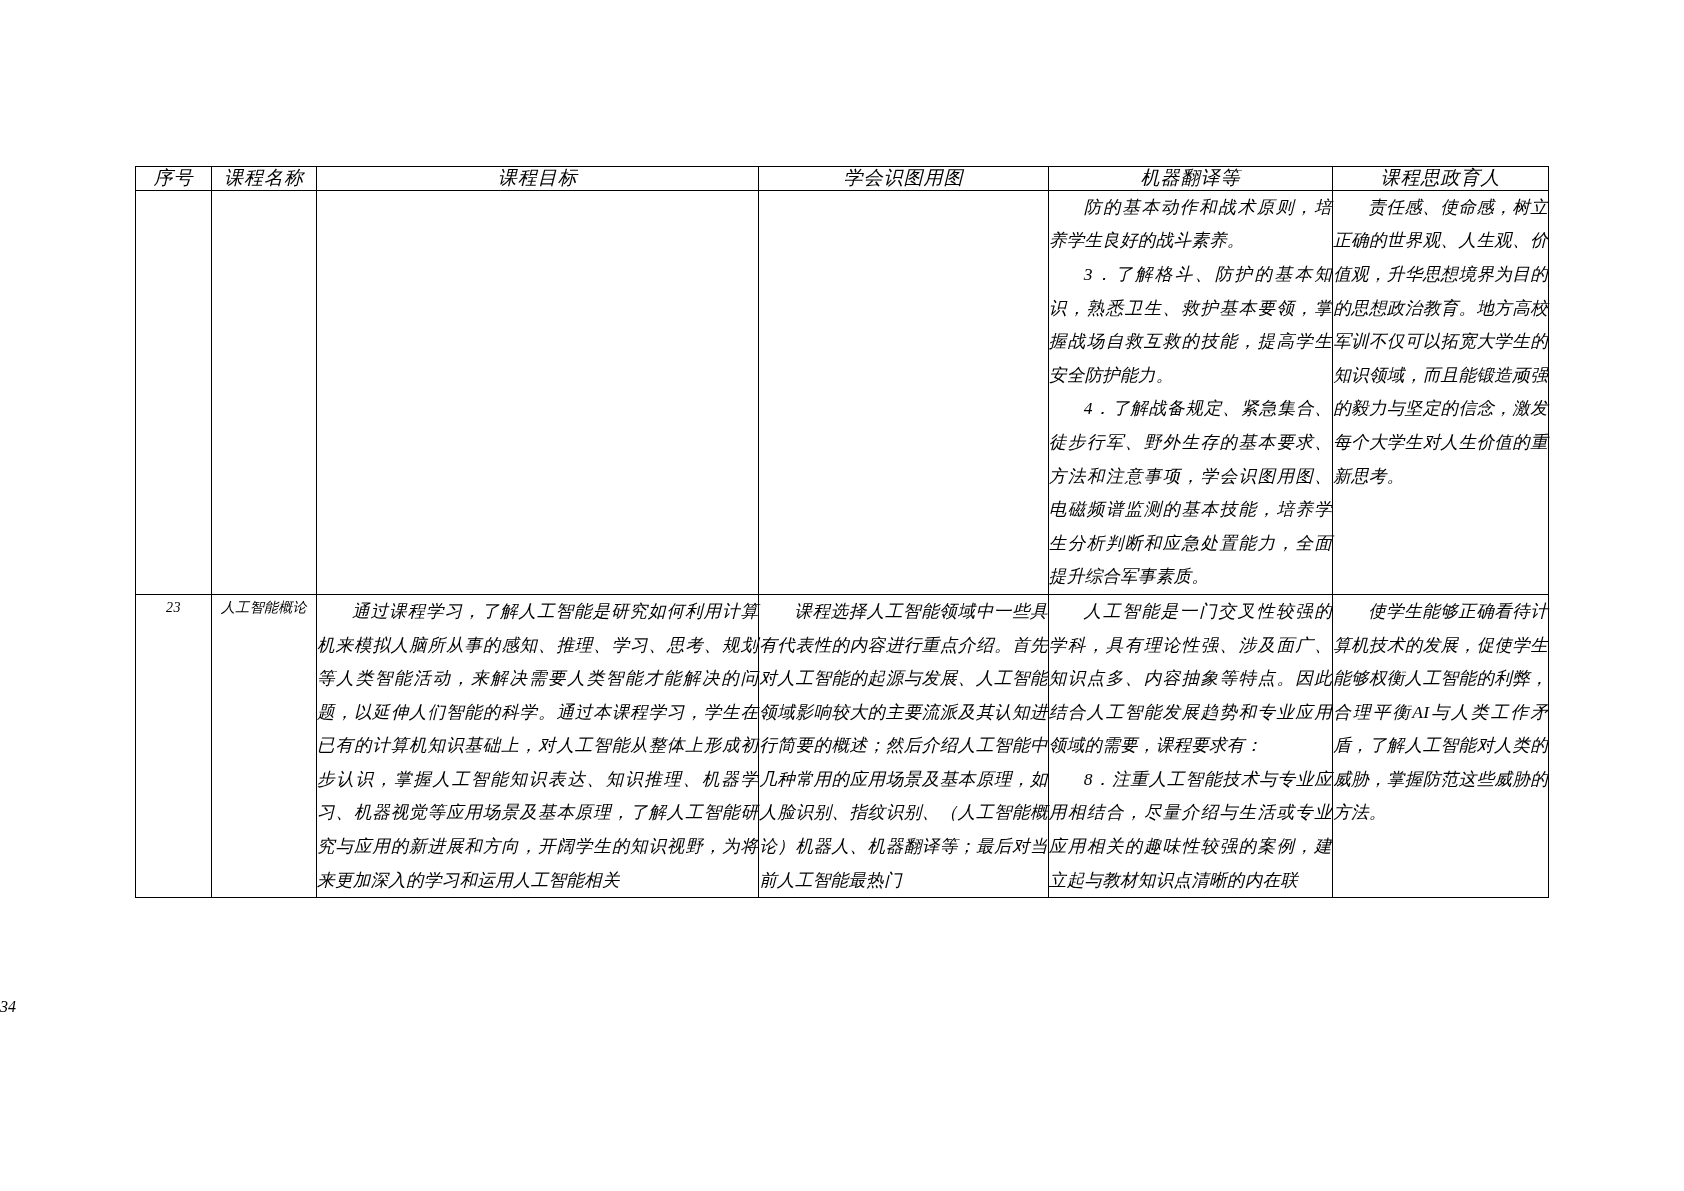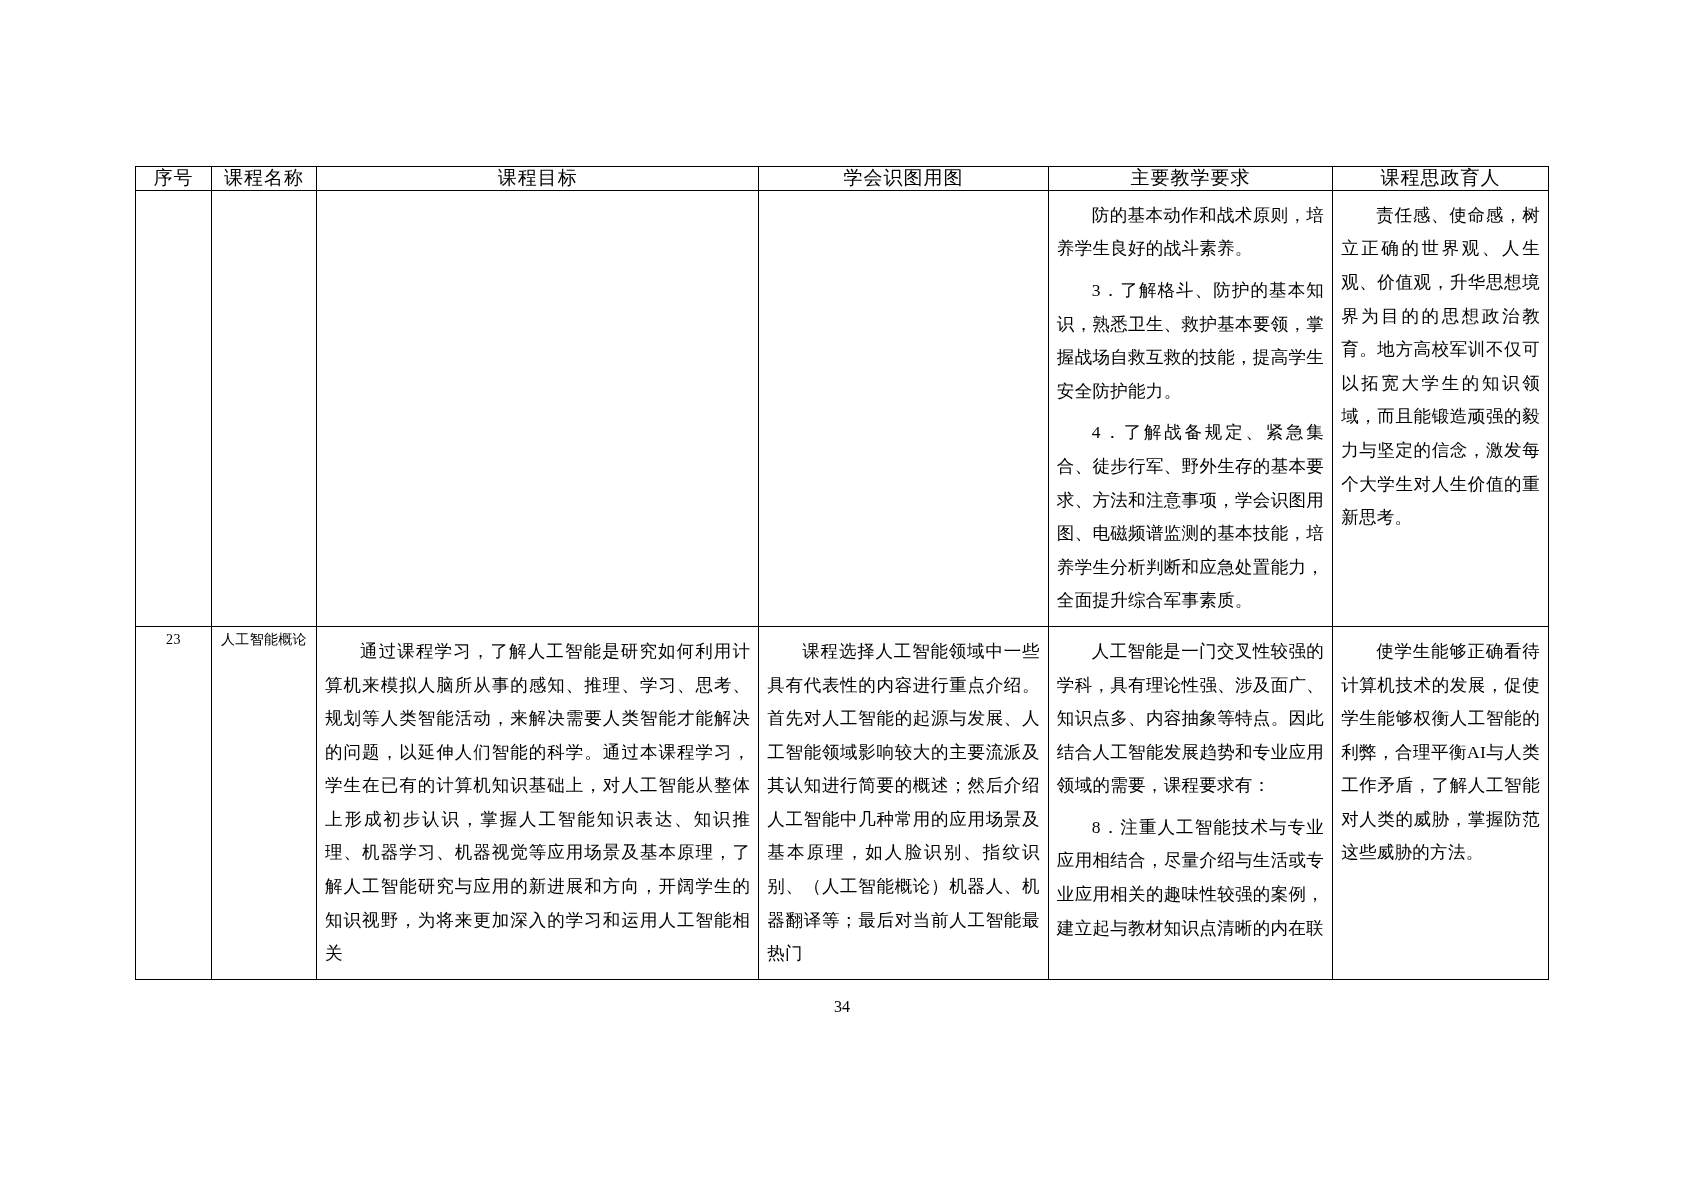--- a/index.html
+++ b/index.html
@@ -14,20 +14,21 @@
     color: #000000;
     position: relative;
     overflow: hidden;
   }
   .page {
     position: absolute;
     left: 0;
     top: 0;
     width: 1684px;
     height: 873px;
+    font-style: italic;
   }
   table.doc-table {
     position: absolute;
     left: 135px;
     top: 166px;
     width: 1414px;
     border-collapse: collapse;
     table-layout: fixed;
   }
   table.doc-table td, table.doc-table th {
@@ -52,40 +53,39 @@
 
   .cell-body {
     font-size: 17.5px;
     line-height: 1.92;
     padding: 7px 9px 7px 9px;
     text-align: justify;
     text-justify: inter-ideograph;
     letter-spacing: 0.3px;
   }
   .cell-body p {
-    margin: 8px;
+    margin: 0;
   }
   .indent2 {
     text-indent: 2em;
   }
   .center-mid {
     text-align: center;
     vertical-align: middle;
     font-size: 14px;
     line-height: 1.9;
   }
   .center-mid div {
     padding: 0 4px;
   }
   .page-number {
     position: absolute;
     top: 998px;
     left: 0;
     width: 1684px;
-    text-align: center;
     font-size: 16px;
     font-family: "Liberation Serif", serif;
   }
   td.vcenter {
     vertical-align: middle;
   }
 </style>
 </head>
 <body>
 
@@ -99,21 +99,21 @@
       <col class="col-content">
       <col class="col-req">
       <col class="col-ideo">
     </colgroup>
     <thead>
       <tr>
         <th class="hdr">序号</th>
         <th class="hdr">课程名称</th>
         <th class="hdr">课程目标</th>
         <th class="hdr">学会识图用图</th>
-        <th class="hdr">主要教学要求</th>
+        <th class="hdr">机器翻译等</th>
         <th class="hdr">课程思政育人</th>
       </tr>
     </thead>
     <tbody>
       <tr>
         <td class="cell-body center-mid">
             <div></div>
           </td>
         <td class="cell-body center-mid">
             <div></div>

